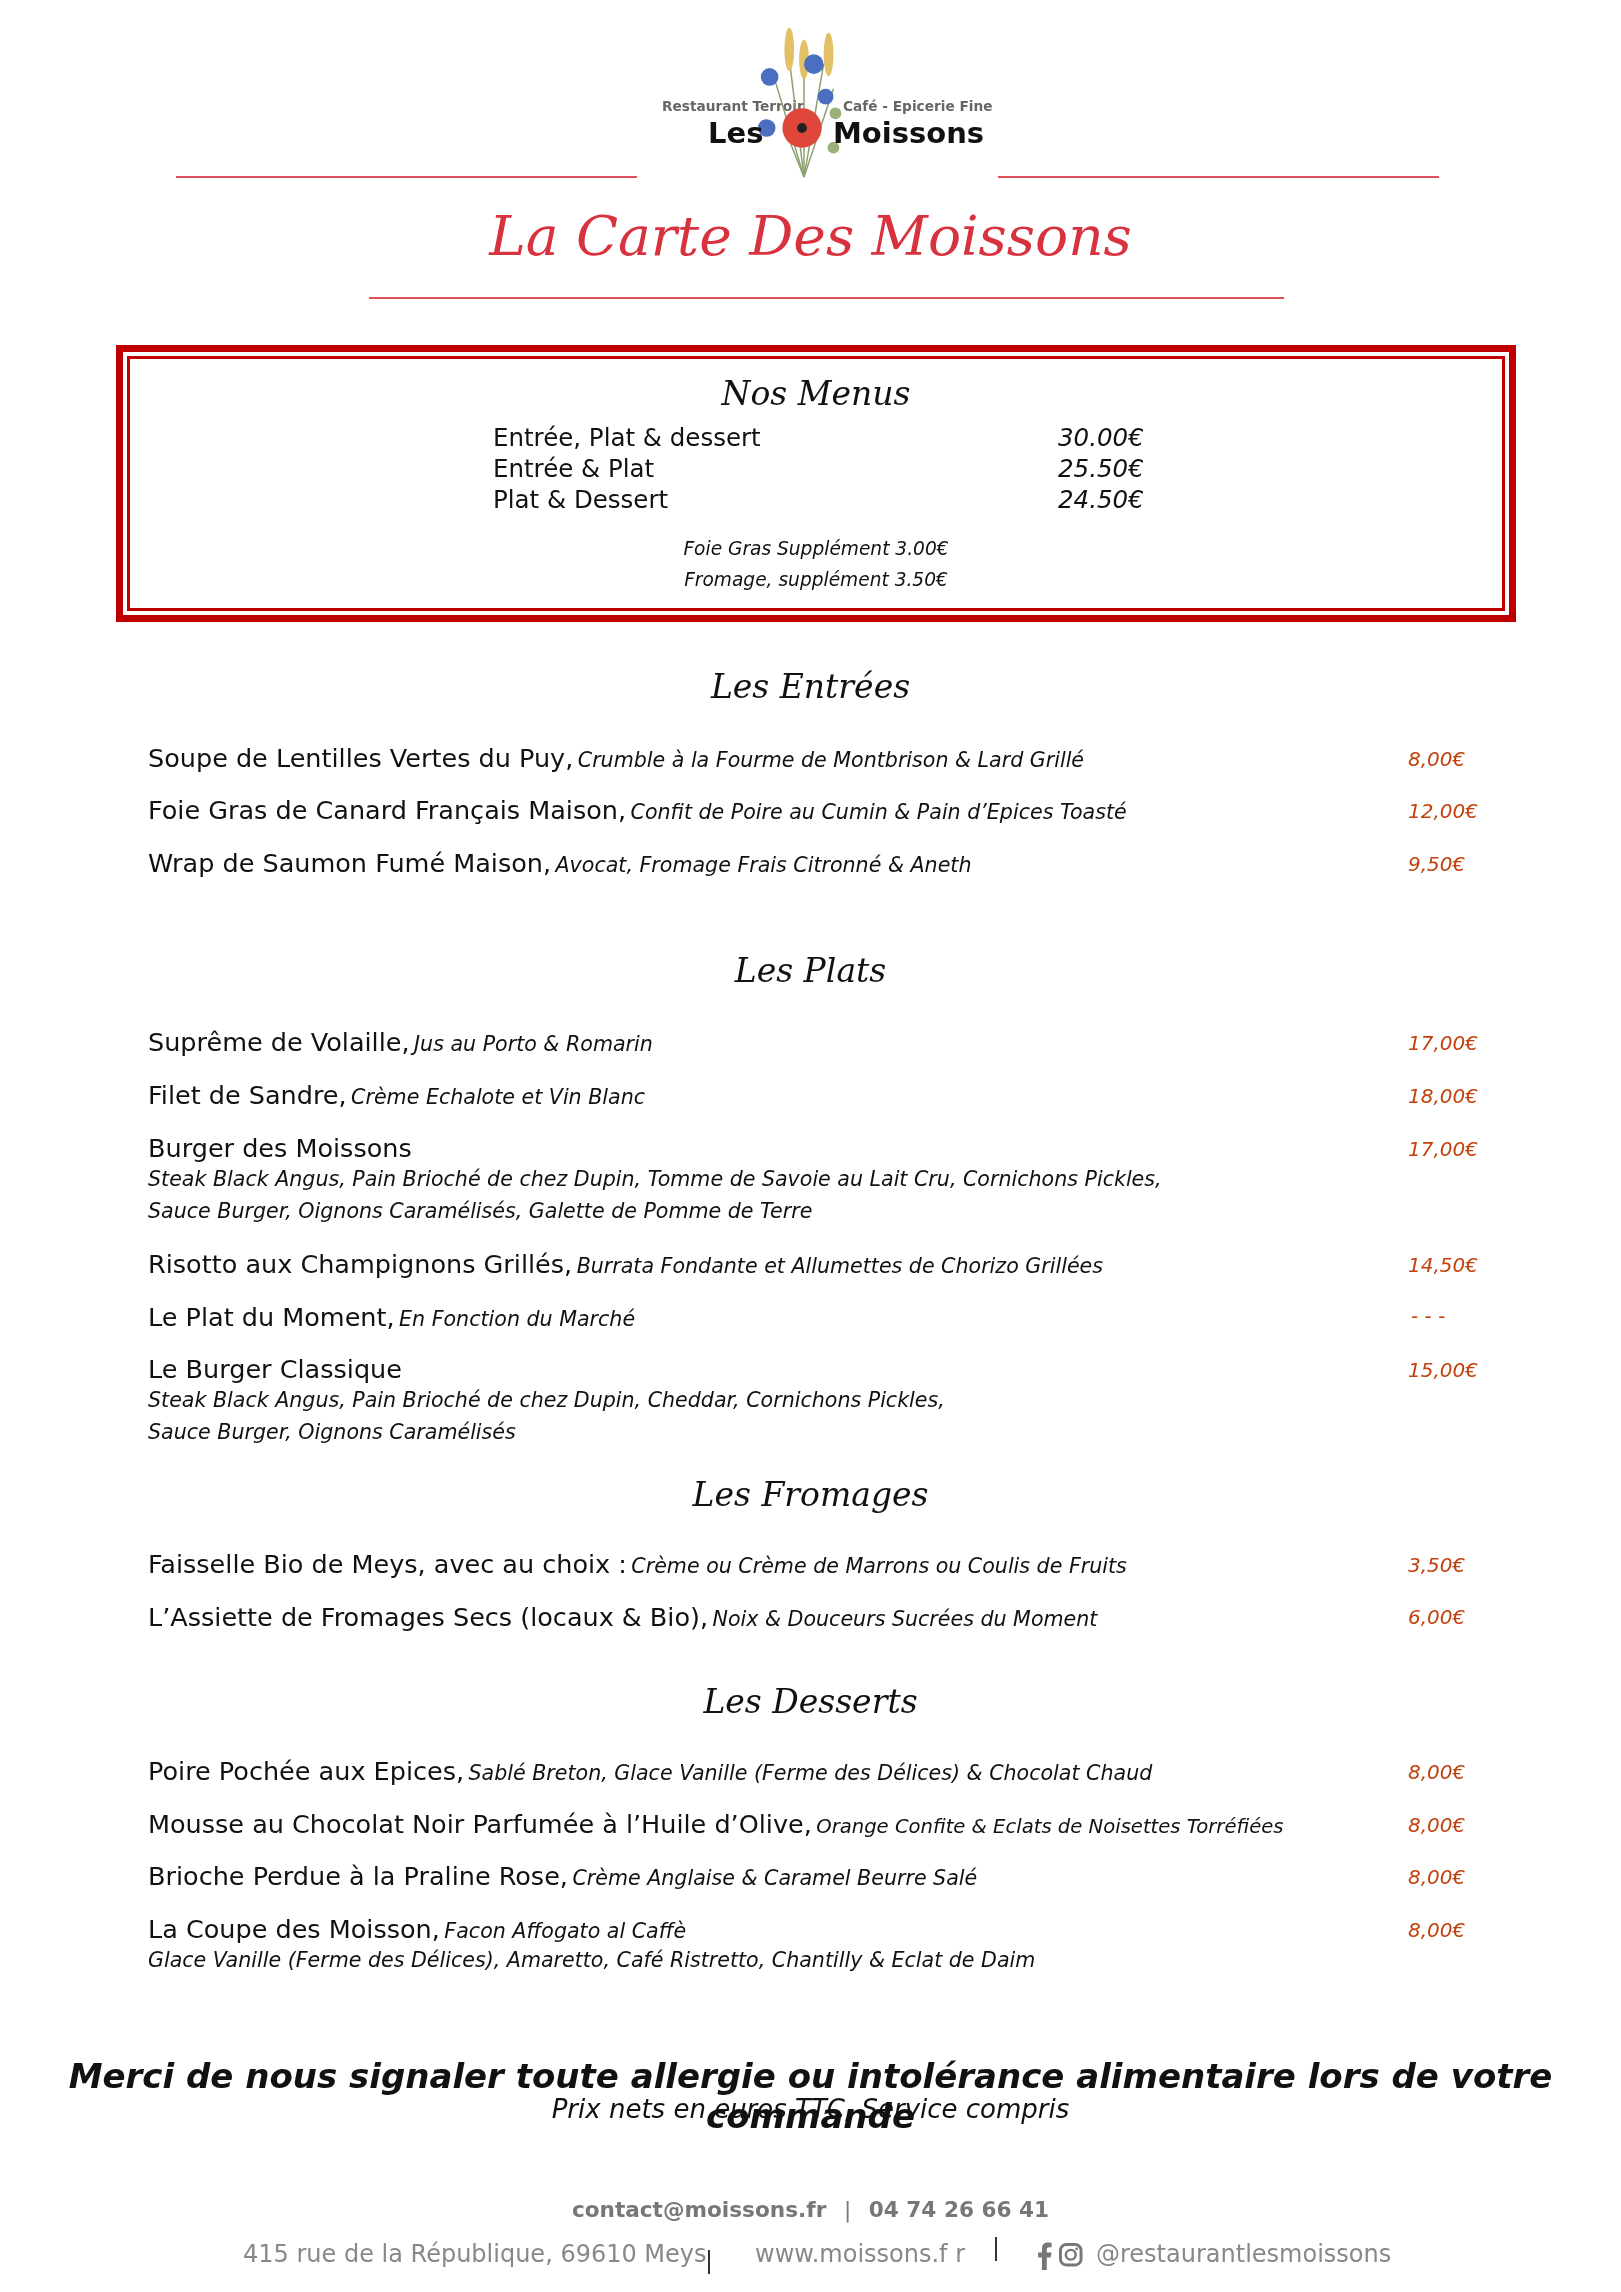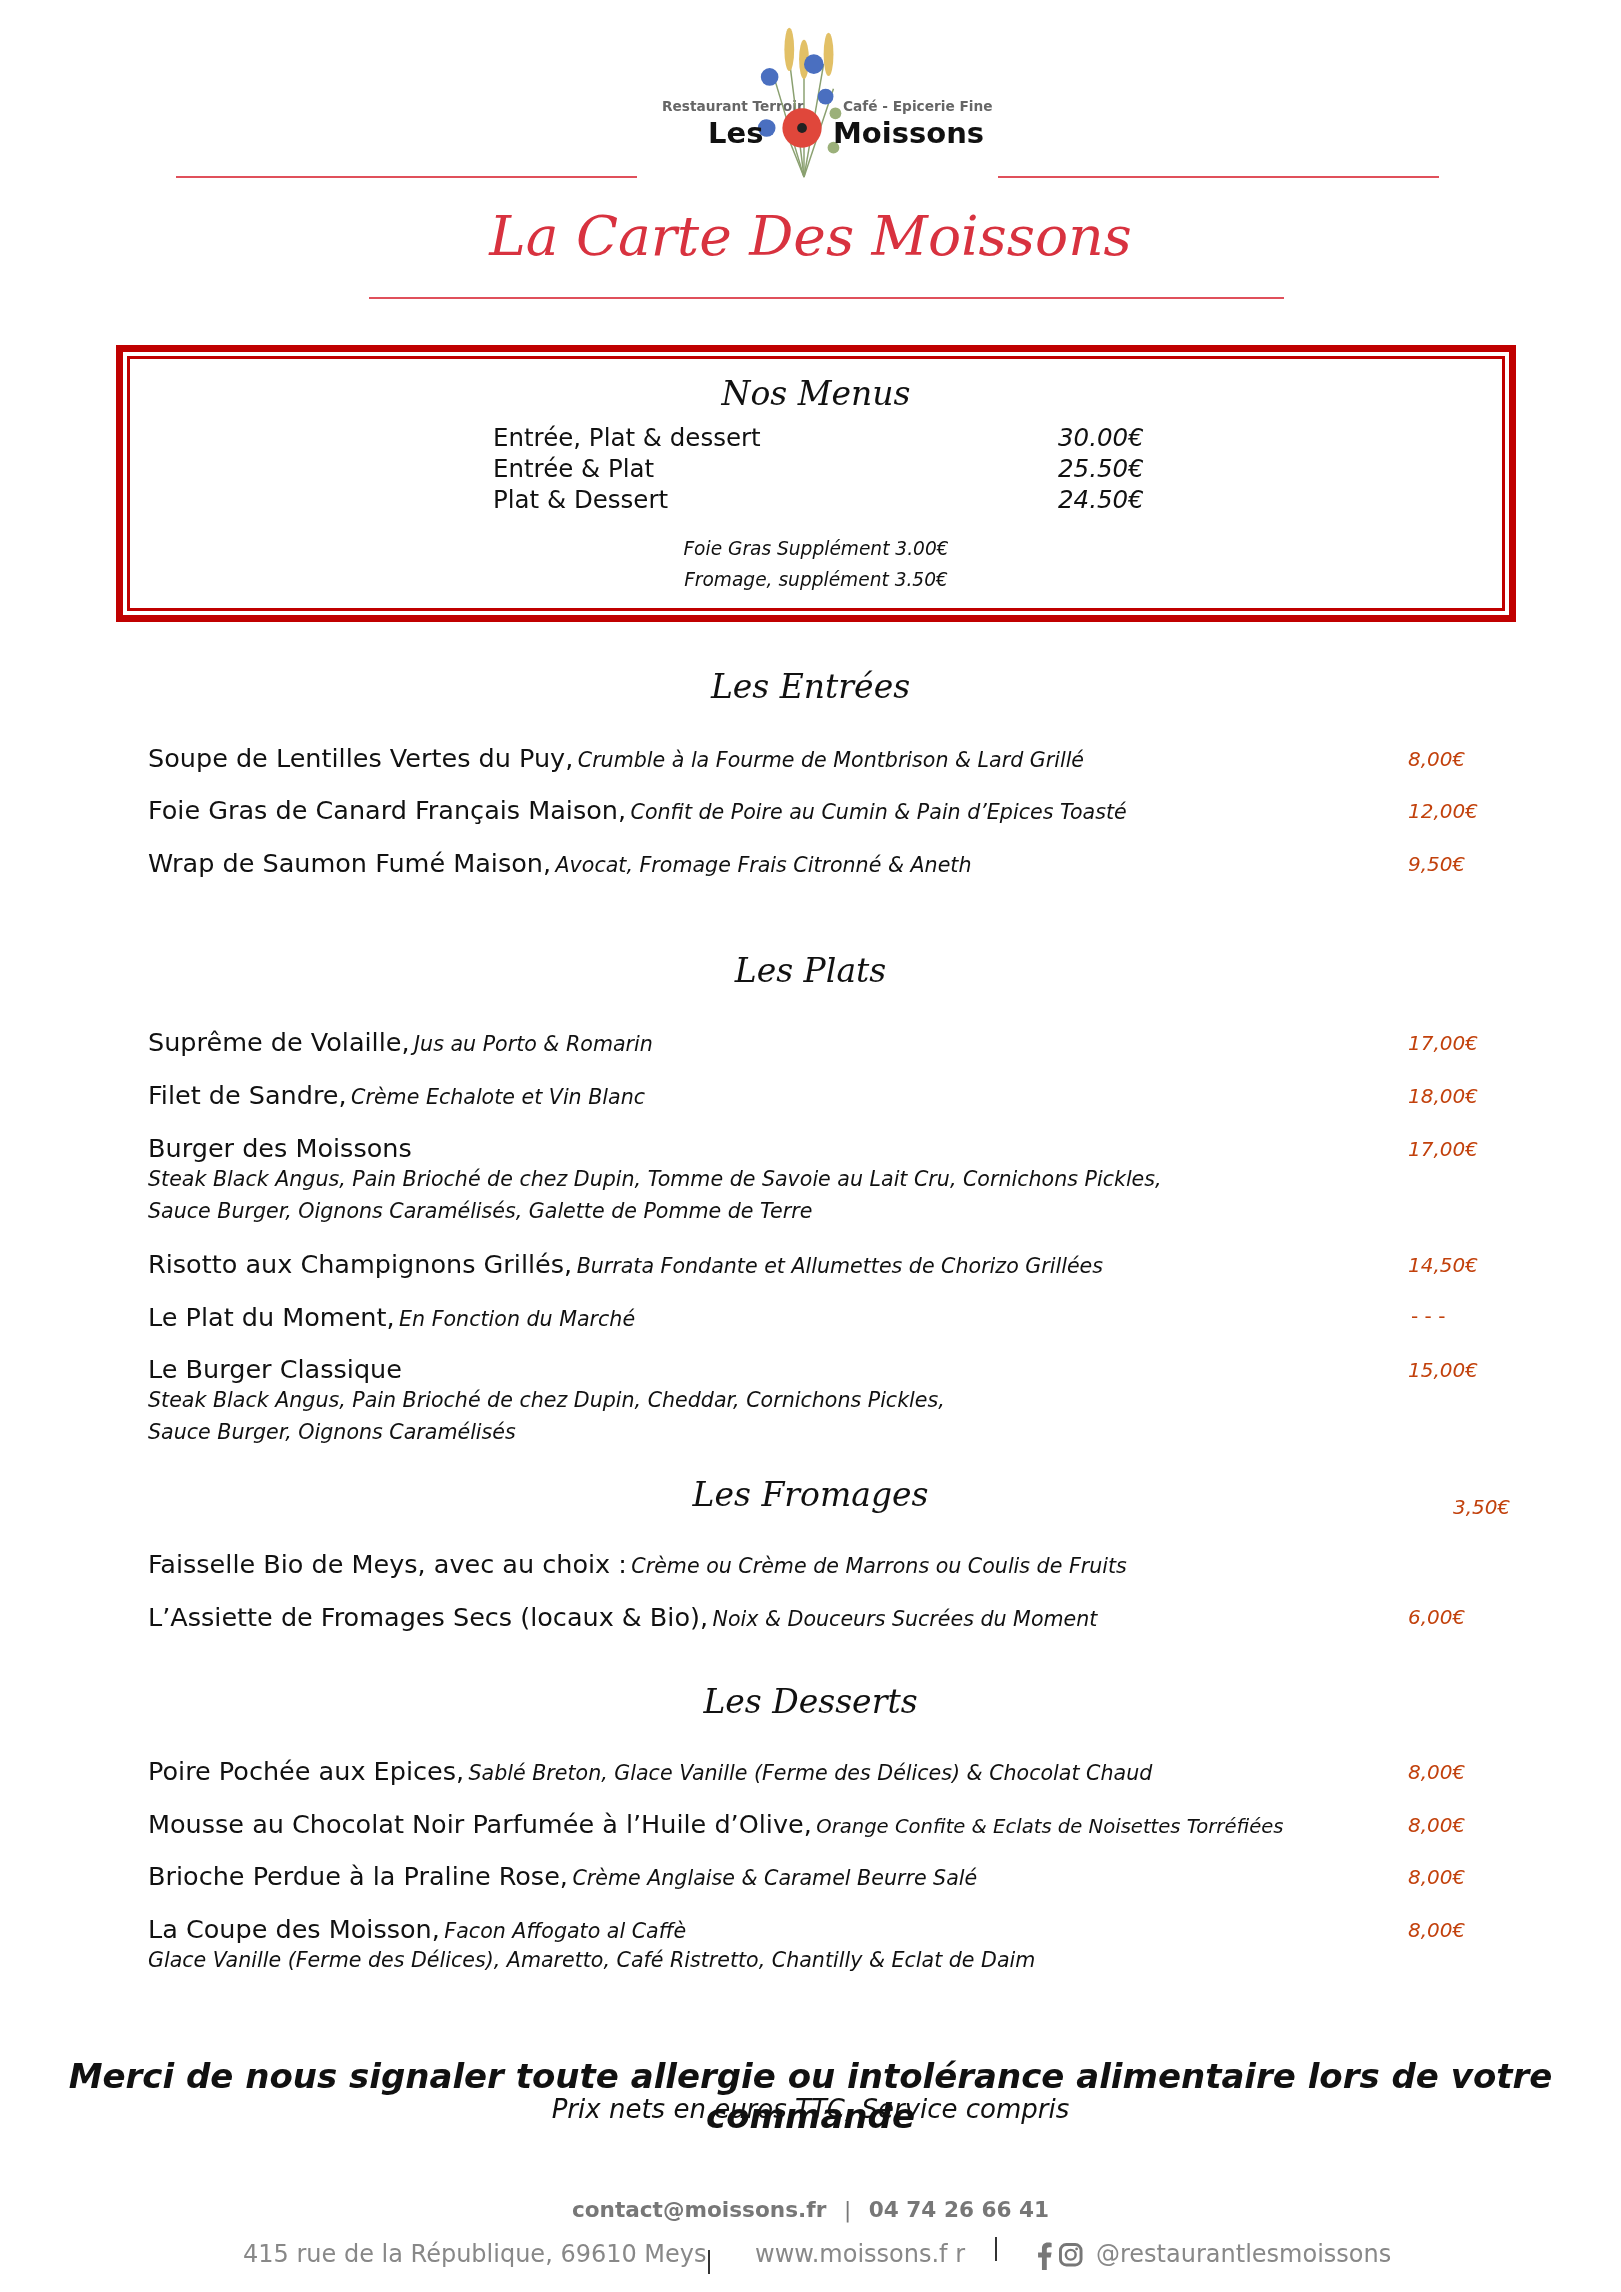--- a/index.html
+++ b/index.html
@@ -166,21 +166,21 @@
   <span class="sub">Sauce Burger, Oignons Caramélisés</span>
 </div>
 <div class="abs price" style="top:1358px;">15,00€</div>
 
 <div class="abs sec-title script" style="top:1475px;">Les Fromages</div>
 
 <div class="abs item" style="top:1549px;">
   <span class="name">Faisselle Bio de Meys, avec au choix :</span>
   <span class="desc">Crème ou Crème de Marrons ou Coulis de Fruits</span>
 </div>
-<div class="abs price" style="top:1495px;margin-left:45px;">3,50€</div>
+<div class="abs price" style="top:1553px;">3,50€</div>
 
 <div class="abs item" style="top:1602px;">
   <span class="name">L’Assiette de Fromages Secs (locaux &amp; Bio),</span>
   <span class="desc">Noix &amp; Douceurs Sucrées du Moment</span>
 </div>
 <div class="abs price" style="top:1605px;">6,00€</div>
 
 <div class="abs sec-title script" style="top:1682px;">Les Desserts</div>
 
 <div class="abs item" style="top:1756px;">

